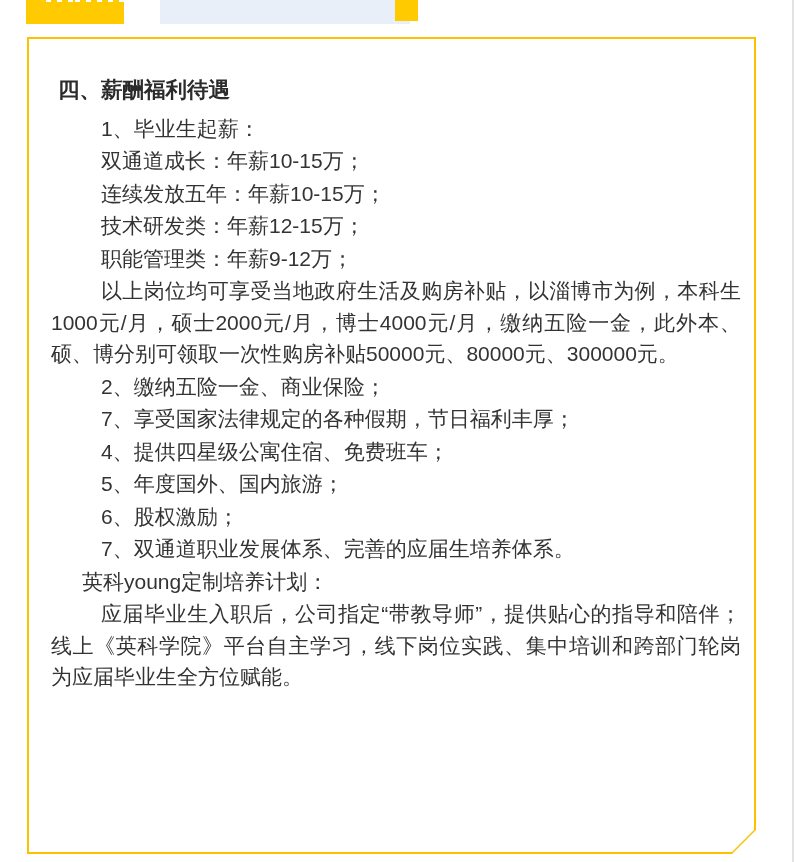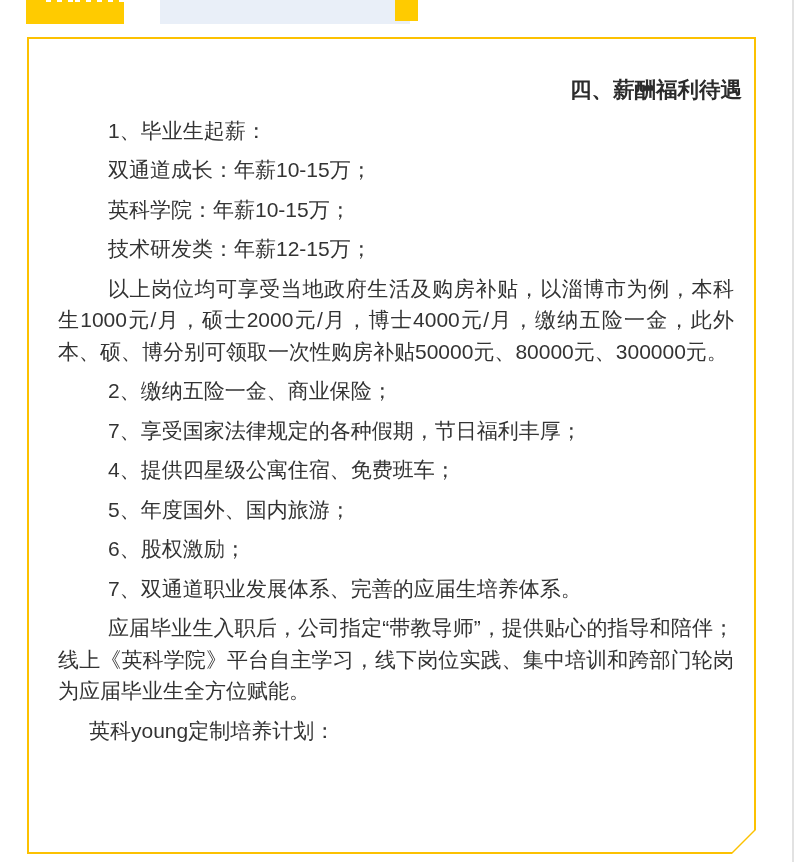--- a/index.html
+++ b/index.html
@@ -61,24 +61,24 @@
     color:#333333;
     font-size:21px;line-height:31.5px;
     text-align:justify;
   }
   .heading{
     margin:0 0 6px 0;
     padding-left:8px;
     font-weight:700;
     font-size:21.5px;
     color:#2b2b2b;
-    text-align:right;
+    text-align:left;
   }
   .para{
-    margin:8px;
+    margin:1px;
     text-indent:50px;
     word-break:break-all;
   }
   .para.small-indent{text-indent:31px;}
 </style>
 </head>
 <body>
 
 <div class="canvas">
 
@@ -97,28 +97,29 @@
 
   <div class="topbar"></div>
   <div class="topbar-square"></div>
 
   <div class="frame">
     <div class="frame-inner">
       <div class="content">
         <p class="heading">四、薪酬福利待遇</p>
         <p class="para">1、毕业生起薪：</p>
         <p class="para">双通道成长：年薪10-15万；</p>
-        <p class="para">英科学院：年薪10-15万；</p>
+        <p class="para">连续发放五年：年薪10-15万；</p>
         <p class="para">技术研发类：年薪12-15万；</p>
+        <p class="para">职能管理类：年薪9-12万；</p>
         <p class="para">以上岗位均可享受当地政府生活及购房补贴，以淄博市为例，本科生1000元/月，硕士2000元/月，博士4000元/月，缴纳五险一金，此外本、硕、博分别可领取一次性购房补贴50000元、80000元、300000元。</p>
         <p class="para">2、缴纳五险一金、商业保险；</p>
         <p class="para">7、享受国家法律规定的各种假期，节日福利丰厚；</p>
         <p class="para">4、提供四星级公寓住宿、免费班车；</p>
         <p class="para">5、年度国外、国内旅游；</p>
         <p class="para">6、股权激励；</p>
         <p class="para">7、双通道职业发展体系、完善的应届生培养体系。</p>
+        <p class="para small-indent">英科young定制培养计划：</p>
         <p class="para">应届毕业生入职后，公司指定“带教导师”，提供贴心的指导和陪伴；线上《英科学院》平台自主学习，线下岗位实践、集中培训和跨部门轮岗为应届毕业生全方位赋能。</p>
-        <p class="para small-indent">英科young定制培养计划：</p>
       </div>
     </div>
   </div>
 
 </div>
 
 </body></html>

